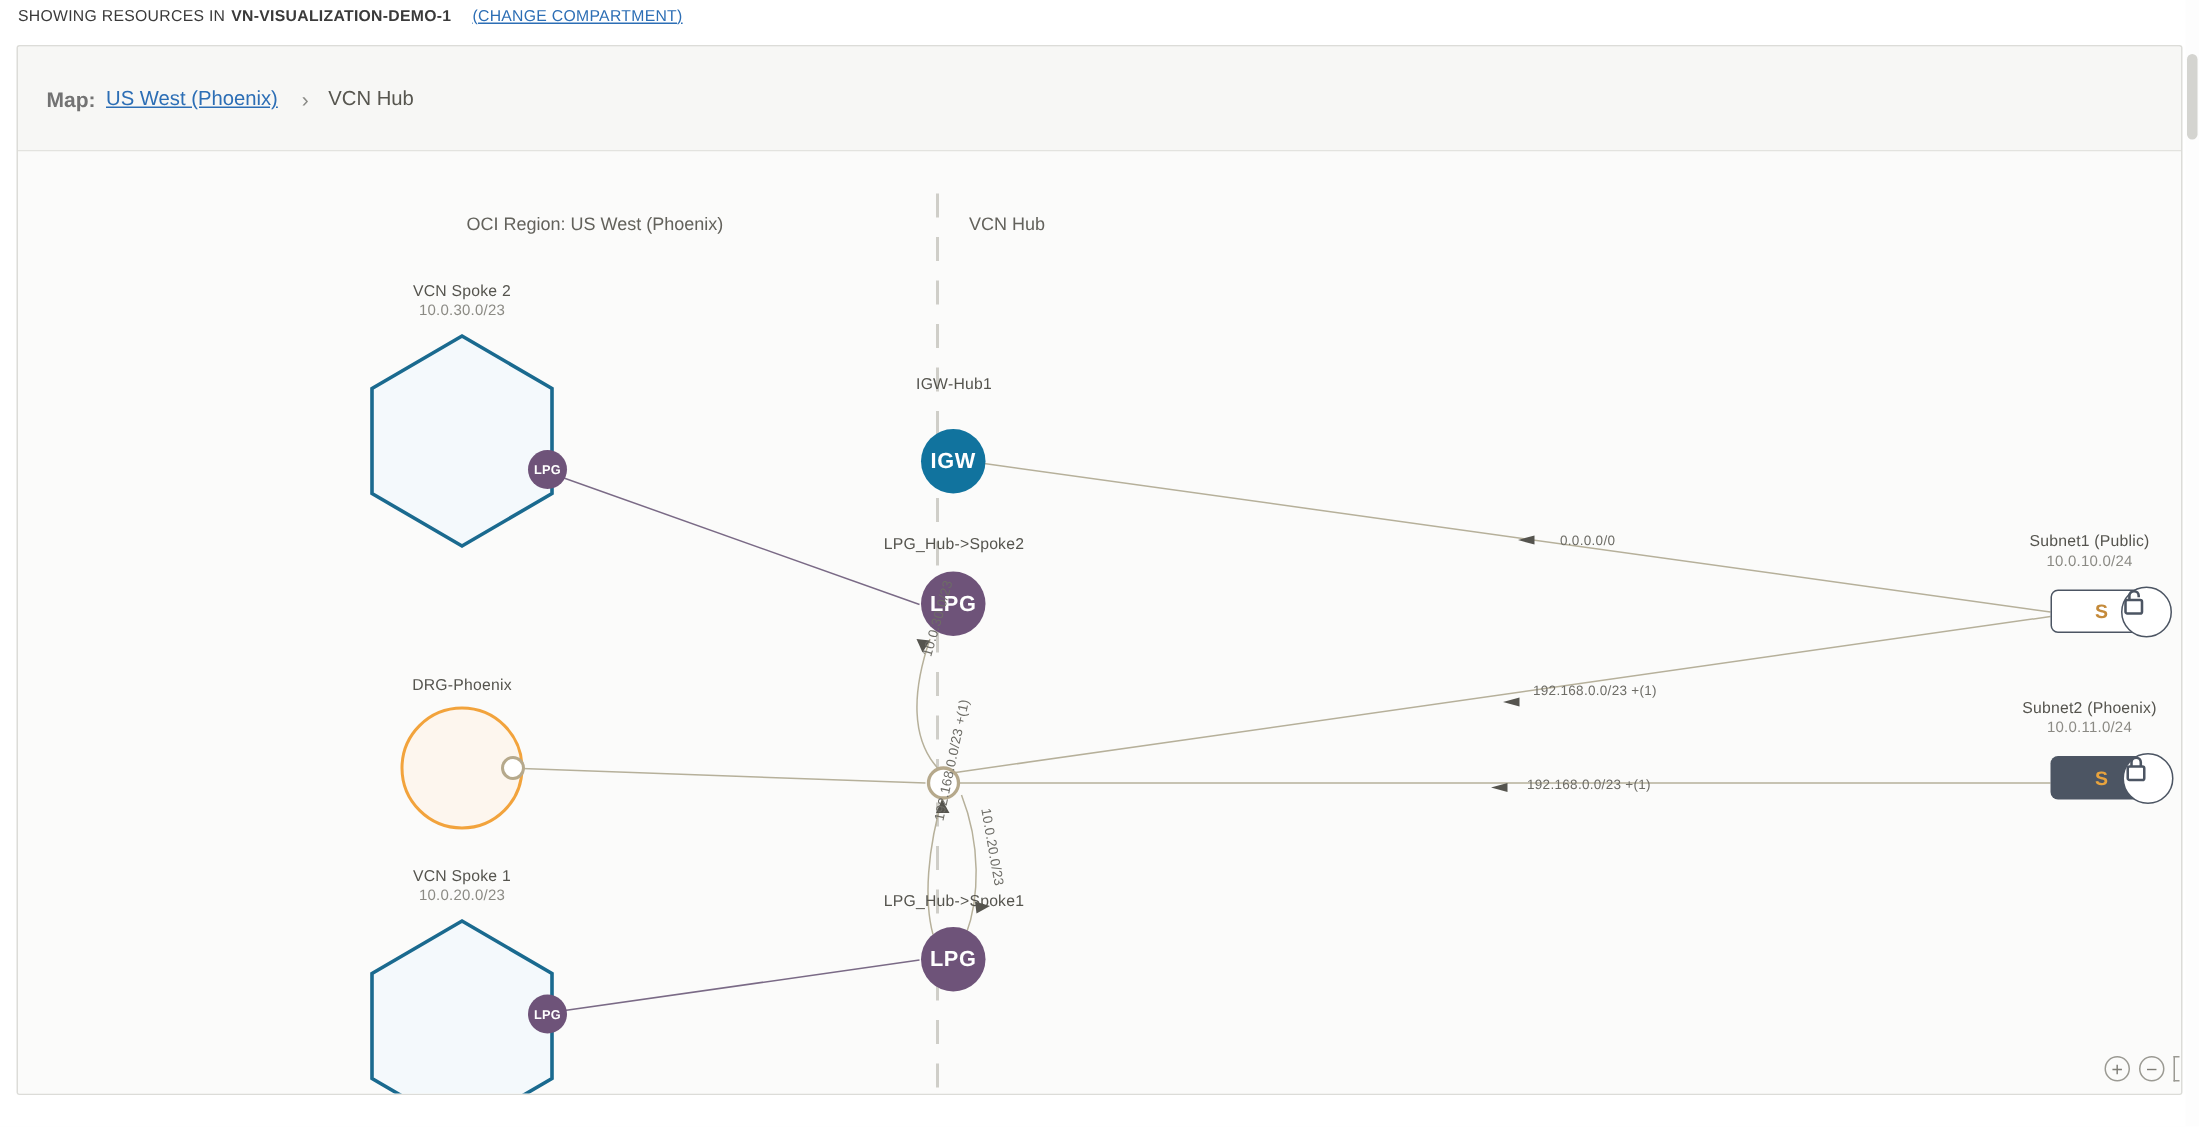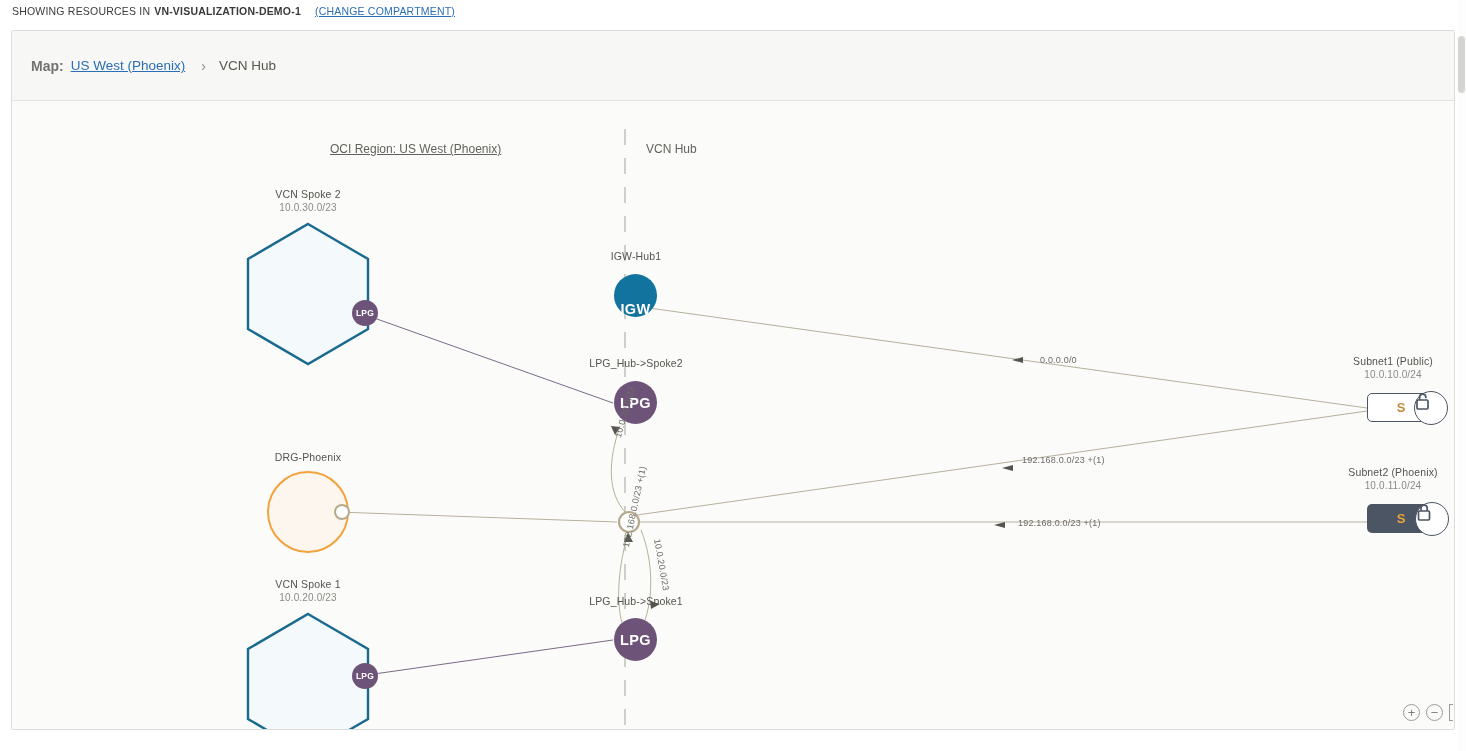--- a/index.html
+++ b/index.html
@@ -50,21 +50,21 @@
     position: absolute; left: 0; top: 70px; width: 1444px; height: 629px;
     background: #fbfbfa; overflow: hidden;
   }
   .canvas svg { position: absolute; left: 0; top: 0; }
 
   
   .colhdr {
     position: absolute; font-size: 12px; color: #63625c;
     white-space: nowrap;
   }
-  .col-region { left: 318px; top: 41px; text-decoration: underline; }
+  .col-region { left: 299px; top: 41px; }
   .col-hub    { left: 634px; top: 41px; }
 
   
   .nlabel {
     position: absolute; text-align: center; white-space: nowrap;
     font-size: 10.5px; color: #55544e; line-height: 13px;
     letter-spacing: .15px;
   }
   .nlabel .cidr { color: #8b8a84; font-size: 10px; display:block; }
 
@@ -208,21 +208,21 @@
       </div>
 
       <div class="nlabel" style="left:236px; top:350px; width:120px;">DRG-Phoenix</div>
 
       <div class="nlabel" style="left:564px; top:149px; width:120px;">IGW-Hub1</div>
 
       <div class="nlabel" style="left:564px; top:256px; width:120px;">LPG_Hub-&gt;Spoke2</div>
 
       <div class="nlabel" style="left:564px; top:494px; width:120px;">LPG_Hub-&gt;Spoke1</div>
 
-      <div class="cnode igw" style="left:602px; top:173px;align-items:flex-end;">
+      <div class="cnode igw" style="left:602px; top:185px;">
         <span>IGW</span>
       </div>
 
       <div class="cnode lpg-big" style="left:602px; top:280px;">
         <span>LPG</span>
       </div>
 
       <div class="cnode lpg-big" style="left:602px; top:517px;">
         <span>LPG</span>
       </div>

